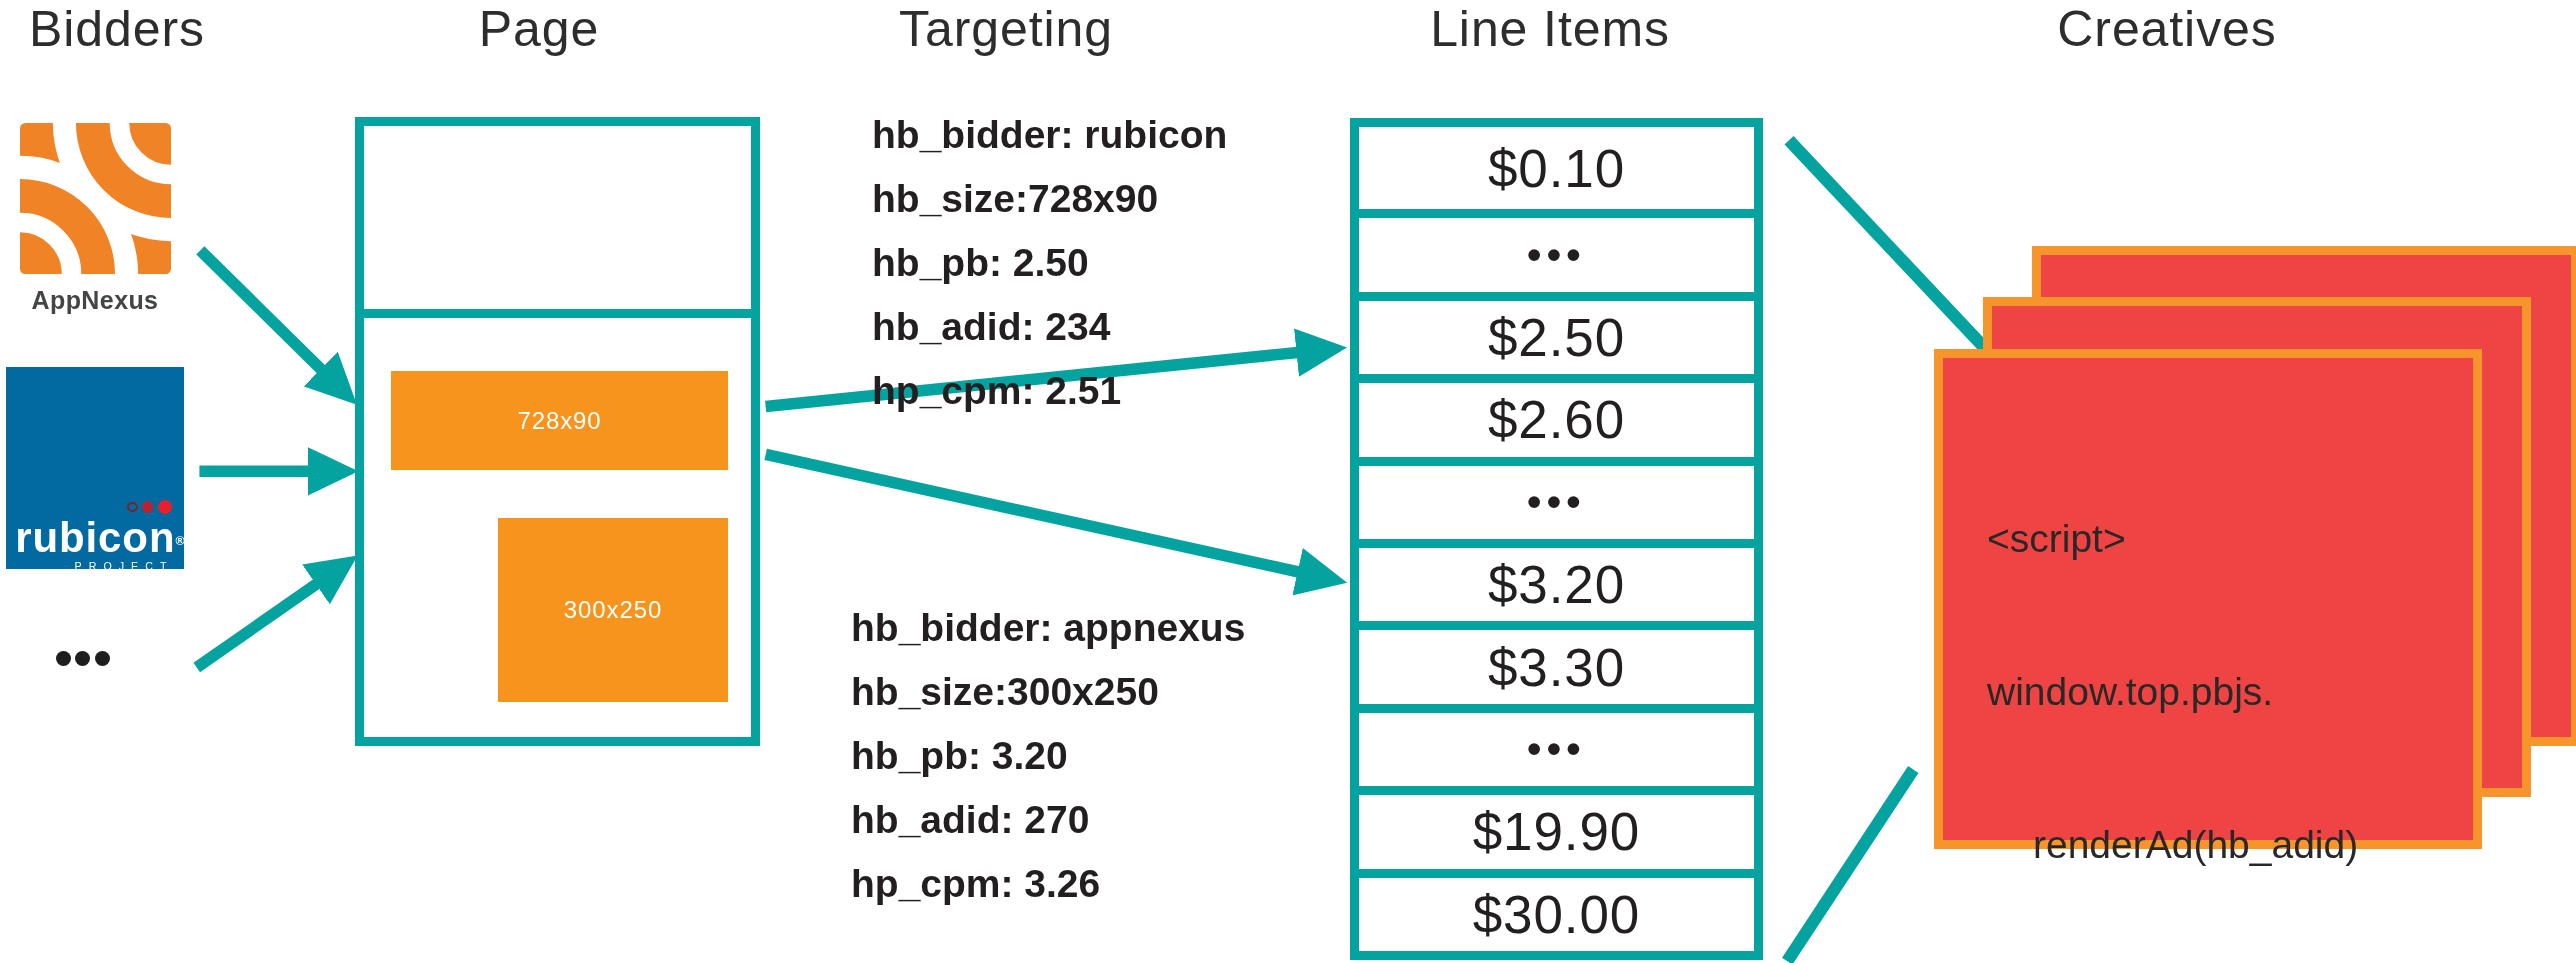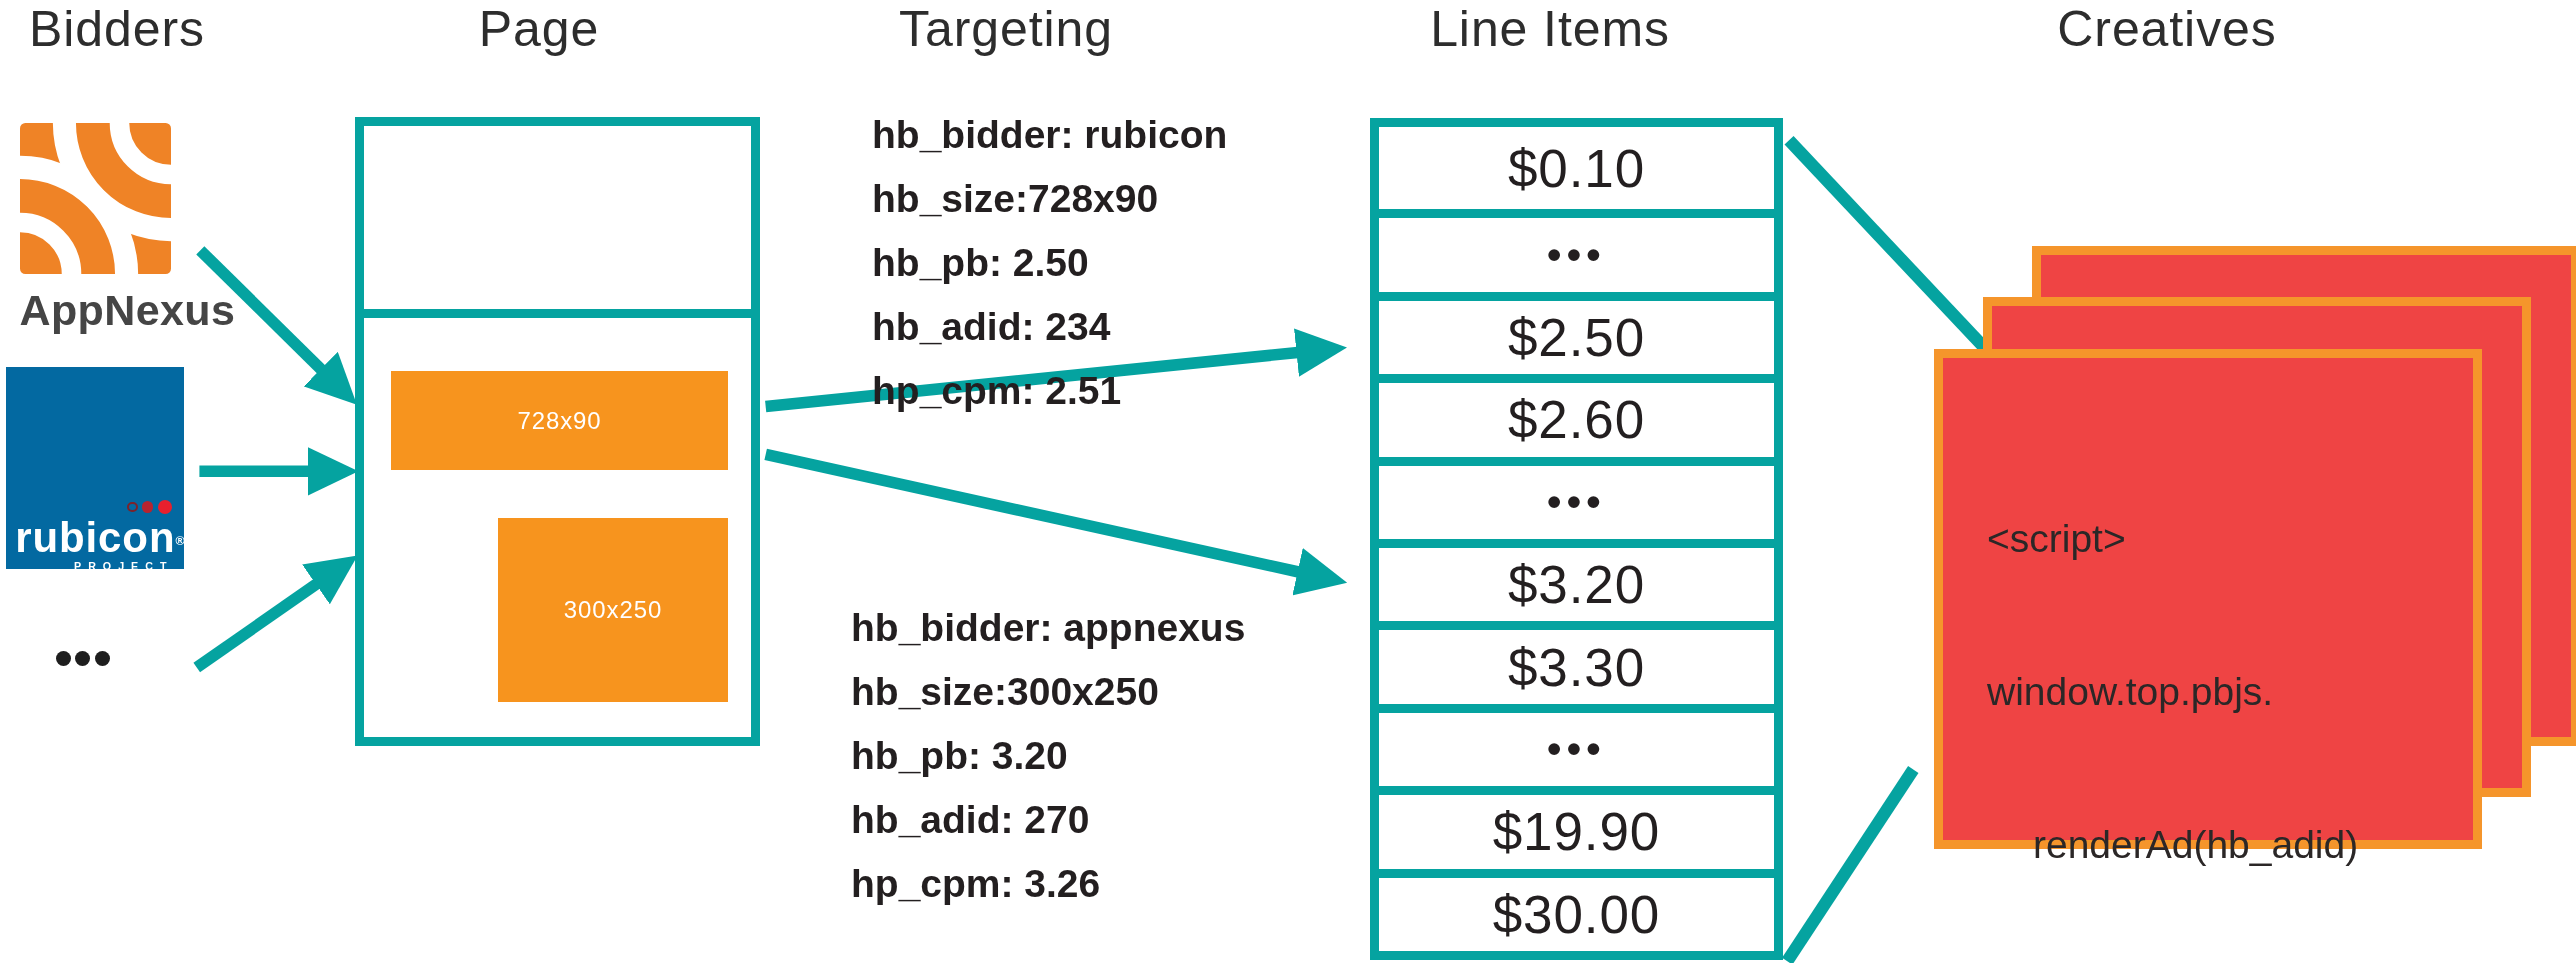--- a/index.html
+++ b/index.html
@@ -16,36 +16,36 @@
   #h-page{left:539px;}
   #h-targeting{left:1006px;}
   #h-lineitems{left:1550px;}
   #h-creatives{left:2167px;}
 
   
   .overlay{position:absolute;left:0;top:0;width:2576px;height:963px;}
 
   
   .appnexus{position:absolute;left:19.5px;top:123px;width:151px;text-align:center;}
-  .appnexus .an-label{margin-top:9px;font-size:43px;font-weight:700;color:#454545;letter-spacing:0.4px;}
+  .appnexus .an-label{margin-top:9px;font-size:25px;font-weight:700;color:#454545;letter-spacing:0.4px;}
   .rubicon{
     position:absolute;left:6.2px;top:367px;width:178px;height:202px;background:#0369a1;
     overflow:hidden;
   }
   .rubicon .dots{position:absolute;right:12.4px;top:133px;display:flex;align-items:center;gap:4.4px;}
   .rubicon .dot-ring{width:10.7px;height:10.7px;border-radius:50%;border:2.7px solid #7a232c;box-sizing:border-box;}
   .rubicon .dot-mid{width:11.5px;height:11.5px;border-radius:50%;background:#b72430;}
   .rubicon .dot-big{width:14px;height:14px;border-radius:50%;background:#e8202d;}
   .rubicon .ru-word{
     position:absolute;left:9px;top:147px;color:#ffffff;font-size:42px;font-weight:600;
     letter-spacing:0.9px;white-space:nowrap;
   }
   .rubicon .reg{font-size:12.4px;vertical-align:7px;}
   .rubicon .ru-sub{
-    position:absolute;right:10.7px;top:193px;color:#ffffff;font-size:10.7px;font-weight:700;
+    position:absolute;right:10.7px;top:193px;color:#ffffff;font-size:10.7px;font-weight:400;
     letter-spacing:7px;white-space:nowrap;
   }
   .bidder-more{position:absolute;left:56px;top:651px;display:flex;gap:4.4px;align-items:center;}
   .bidder-more i{display:block;width:15px;height:15px;border-radius:50%;background:#1e1e1e;}
 
   
   .page-box{
     position:absolute;left:355px;top:117px;width:405px;height:629px;
     border:9px solid #05a3a0;box-sizing:border-box;background:#ffffff;
   }
@@ -59,21 +59,21 @@
 
   
   .targeting-block{position:absolute;font-size:39px;font-weight:700;color:#231f20;line-height:64px;white-space:nowrap;}
   #targeting-1{left:872px;top:103px;}
   #targeting-2{left:851px;top:596px;}
 
   
   .li-table{
     position:absolute;left:1350px;top:118px;width:413px;height:842px;
     border:9.8px solid #05a3a0;box-sizing:border-box;background:#ffffff;
-    display:grid;grid-template-rows:repeat(10,1fr);margin-left:20px;
+    display:grid;grid-template-rows:repeat(10,1fr);
   }
   .li-row{
     display:flex;align-items:center;justify-content:center;
     font-size:53px;color:#231f20;letter-spacing:0.9px;
   }
   .li-row + .li-row{border-top:9.8px solid #05a3a0;}
   .li-row.dots{font-size:41px;font-weight:700;letter-spacing:5.3px;}
 
   
   .creative-card{

